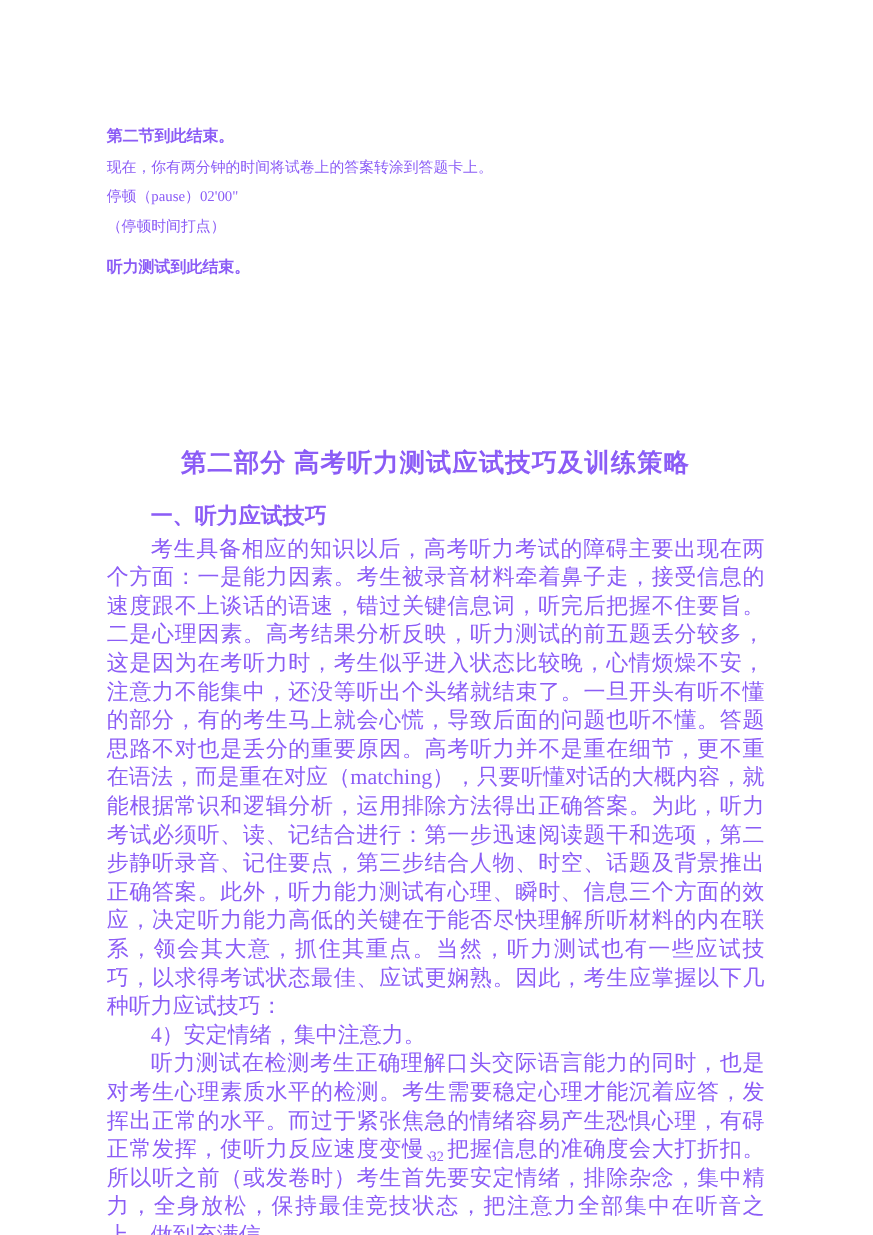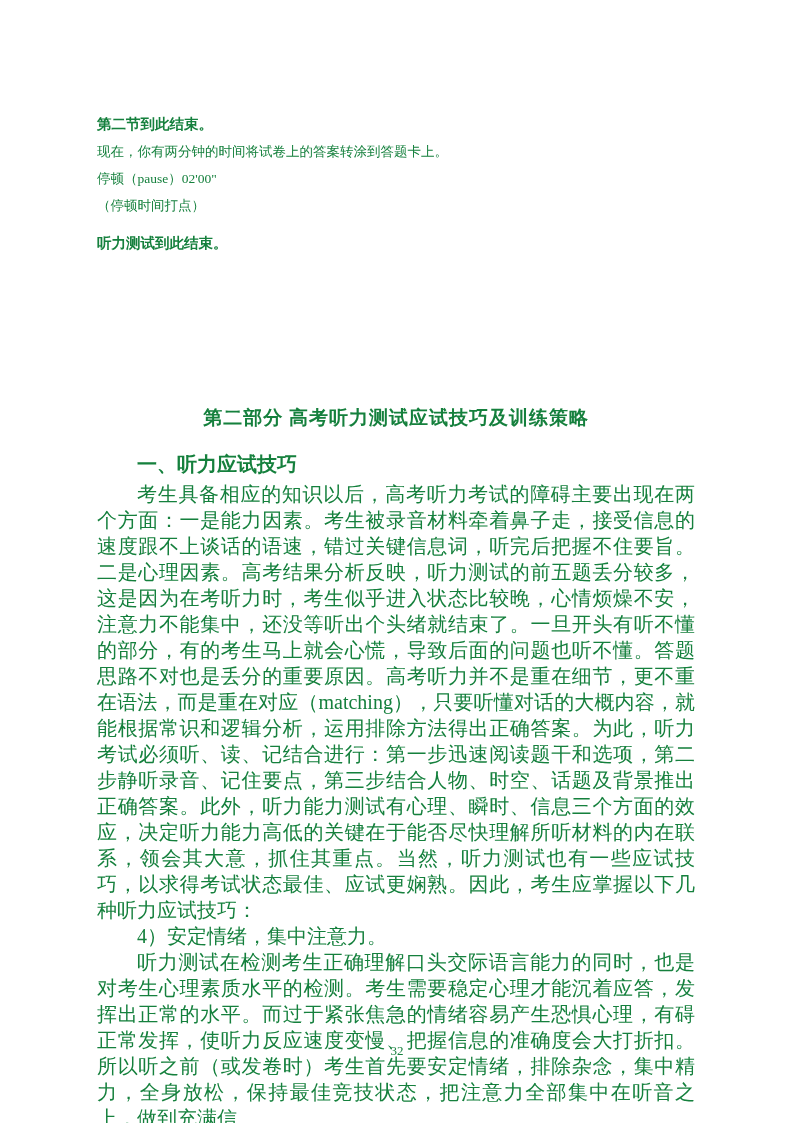--- a/index.html
+++ b/index.html
@@ -6,21 +6,21 @@
     margin: 0;
     padding: 0;
     background: #ffffff;
   }
   .page {
     position: relative;
     width: 794px;
     height: 1123px;
     margin: 0 auto;
     background: #ffffff;
-    color: #15803d;
+    color: #8b5cf6;
     font-family: "Liberation Serif", "DejaVu Serif", serif;
     overflow: hidden;
     box-sizing: border-box;
   }
   .content {
     position: absolute;
     top: 110px;
     left: 97px;
     right: 99px;
   }
@@ -33,21 +33,21 @@
     line-height: 28px;
   }
   .script-line-italic {
     font-size: 13.5px;
     line-height: 27px;
   }
   .script-end {
     margin-top: 10px !important;
   }
   .section-title {
-    font-size: 19px;
+    font-size: 23px;
     font-weight: bold;
     text-align: center;
     margin: 148px 0 20px 0;
     letter-spacing: 1px;
   }
   .subheading {
     font-size: 20px;
     font-weight: bold;
     margin: 0 0 4px 0;
     text-indent: 2em;

